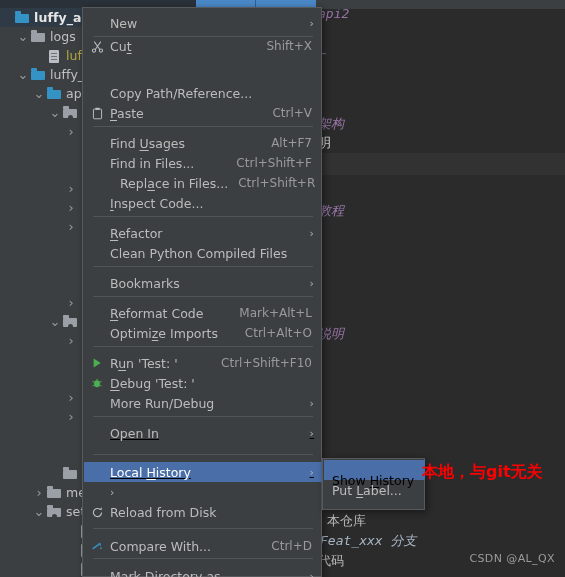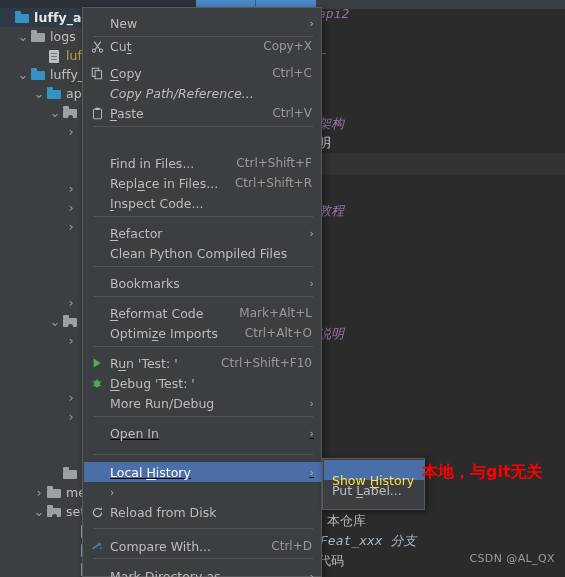--- a/index.html
+++ b/index.html
@@ -135,21 +135,21 @@
     position: absolute; left: 322px; top: 458px; width: 103px; height: 52px;
     background: #3c3f41; border: 1px solid #565a5c;
     box-shadow: 2px 2px 7px rgba(0,0,0,.45);
   }
   .smi {
     position: absolute; left: 1px; width: 101px; height: 20px;
     display: flex; align-items: center;
   }
   .smi.hl { background: #4a6fa8; }
   .smi-label { font-size: 12.5px; color: #bcbcbc; padding-left: 8px; white-space: nowrap; }
-  .smi.hl .smi-label { color: #fde047; margin-top: 20px; }
+  .smi.hl .smi-label { color: #000000; margin-top: 20px; }
 
   
   .annot-red {
     position: absolute; font-size: 16px; color: #ff0000; font-weight: bold;
     white-space: nowrap; font-family: "DejaVu Sans", sans-serif;
   }
   .watermark {
     position: absolute; right: 10px; bottom: 12px;
     font-size: 11px; color: #9b9b9b; letter-spacing: .4px;
     font-family: "DejaVu Sans", sans-serif;
@@ -335,52 +335,47 @@
       </div>
       <div class="mi" style="top: 28px;">
         <span class="mi-icon">
           <svg width="13" height="13" viewBox="0 0 16 16">
             <path d="M4 2 L11 12 M12 2 L5 12" stroke="#b8bcbe" stroke-width="1.3" fill="none"></path>
             <circle cx="3.7" cy="13" r="2" stroke="#b8bcbe" stroke-width="1.3" fill="none"></circle>
             <circle cx="12.3" cy="13" r="2" stroke="#b8bcbe" stroke-width="1.3" fill="none"></circle>
           </svg>
         </span>
         <span class="mi-label">Cu<span class="u">t</span></span>
-        <span class="mi-short">Copy+X</span>
-      </div>
-      <div class="mi" style="top: 55px;">
-        <span class="mi-icon">
-          <svg width="13" height="13" viewBox="0 0 16 16">
-            <rect x="1.5" y="1.5" width="8" height="10" stroke="#b8bcbe" stroke-width="1.2" fill="none"></rect>
-            <rect x="5" y="4.5" width="8" height="10" stroke="#b8bcbe" stroke-width="1.2" fill="#3c3f41"></rect>
-          </svg>
-        </span>
-        <span class="mi-label"><span class="u">C</span>opy</span>
-        <span class="mi-short">Ctrl+C</span>
-      </div>
-      <div class="mi" style="top: 75px; font-style: italic;">
+        <span class="mi-short">Shift+X</span>
+      </div>
+      <div class="mi" style="top: 75px;">
         <span class="mi-icon"></span>
         <span class="mi-label">Copy Path/Reference...</span>
       </div>
       <div class="mi" style="top: 95px;">
         <span class="mi-icon">
           <svg width="13" height="13" viewBox="0 0 16 16">
             <rect x="3" y="2.5" width="10" height="12" rx="1" stroke="#b8bcbe" stroke-width="1.2" fill="none"></rect>
             <rect x="5.5" y="1" width="5" height="2.6" rx="0.6" fill="#b8bcbe"></rect>
           </svg>
         </span>
         <span class="mi-label"><span class="u">P</span>aste</span>
         <span class="mi-short">Ctrl+V</span>
       </div>
+      <div class="mi" style="top: 125px;">
+        <span class="mi-icon"></span>
+        <span class="mi-label">Find <span class="u">U</span>sages</span>
+        <span class="mi-short">Alt+F7</span>
+      </div>
       <div class="mi" style="top: 145px;">
         <span class="mi-icon"></span>
         <span class="mi-label">Find in Files...</span>
         <span class="mi-short">Ctrl+Shift+F</span>
       </div>
-      <div class="mi" style="top: 165px;">
+      <div class="mi" style="top: 165px; gap: 10px;">
         <span class="mi-icon"></span>
         <span class="mi-label">Repl<span class="u">a</span>ce in Files...</span>
         <span class="mi-short">Ctrl+Shift+R</span>
       </div>
       <div class="mi" style="top: 185px;">
         <span class="mi-icon"></span>
         <span class="mi-label"><span class="u">I</span>nspect Code...</span>
       </div>
       <div class="mi" style="top: 215px;">
         <span class="mi-icon"></span>

